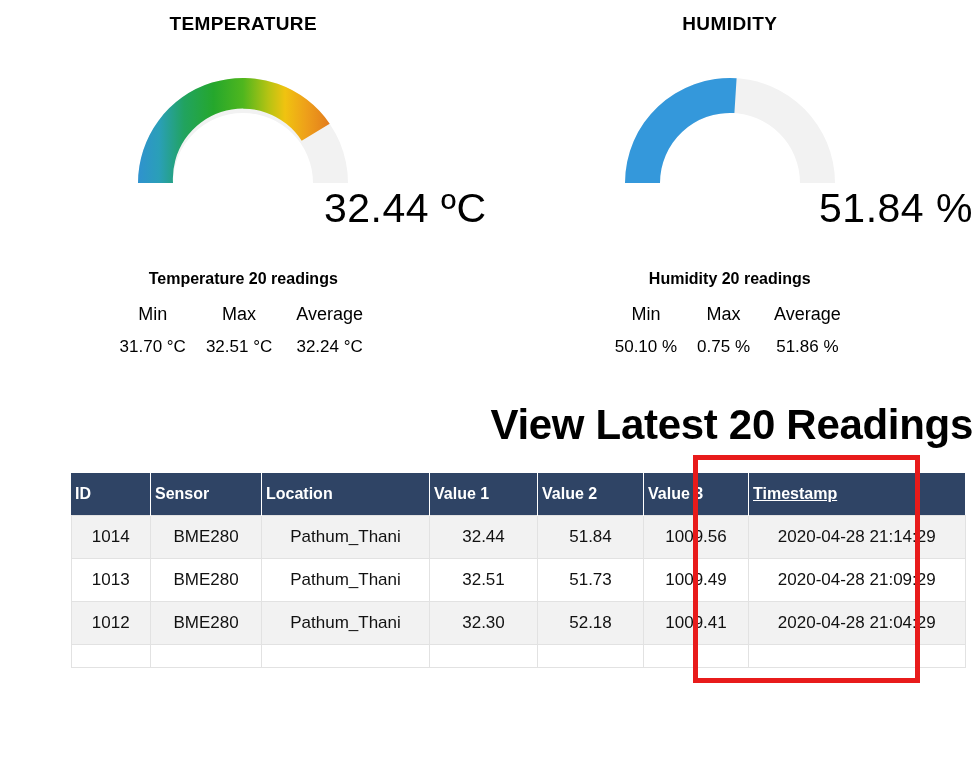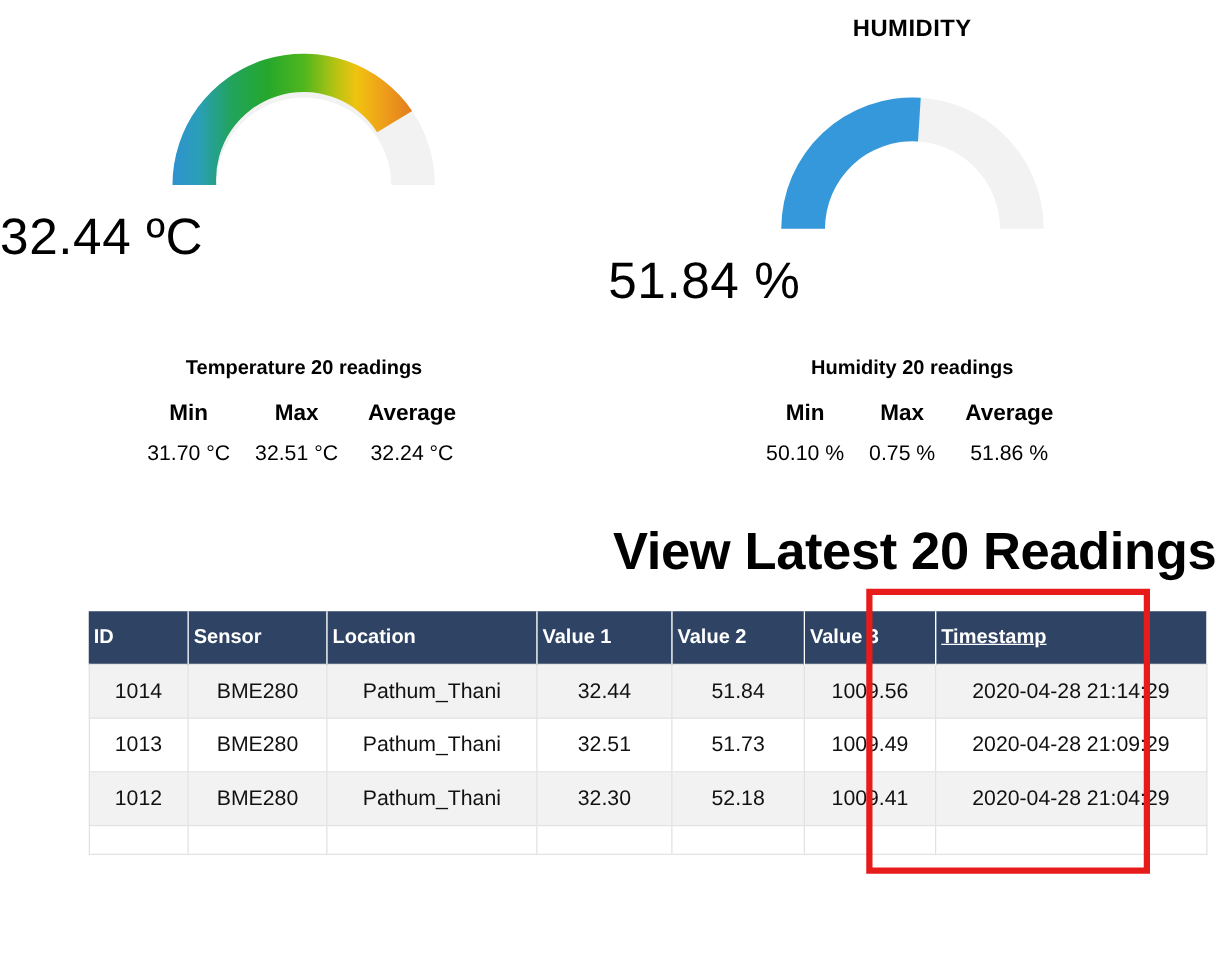--- a/index.html
+++ b/index.html
@@ -35,26 +35,26 @@
   }
   .gauge-wrap {
     position: relative;
     width: 246px;
     height: 132px;
     margin: 18px auto 0 auto;
   }
   .gauge-wrap svg { display: block; }
 
   .gauge-value {
-    text-align: left;
+    text-align: right;
     font-size: 41px;
     font-weight: 400;
     color: #000;
-    margin-top: 16px;
     letter-spacing: 0.5px;
+    padding-left: 40px;
   }
 
   
   .stats-row {
     display: flex;
     width: 973px;
     margin-top: 38px;
   }
   .stats-panel {
     width: 486.5px;
@@ -64,21 +64,21 @@
     font-size: 16px;
     font-weight: bold;
     margin-bottom: 16px;
   }
   .stats-table {
     margin: 0 auto;
     border-collapse: collapse;
   }
   .stats-table th {
     font-size: 18px;
-    font-weight: 700;
+    font-weight: 400;
     padding: 0 14px 12px 14px;
     text-align: center;
   }
   .stats-table td {
     font-size: 17px;
     font-weight: 400;
     padding: 0 10px;
     text-align: center;
     white-space: nowrap;
   }
@@ -140,20 +140,21 @@
     pointer-events: none;
     box-sizing: border-box;
   }
 </style>
 </head>
 <body>
 
 <div class="gauge-row">
 
   <div class="gauge-panel">
+    <div class="gauge-title">TEMPERATURE</div>
     <div class="gauge-wrap">
       <svg width="246" height="132" viewBox="0 0 246 132">
         <defs>
           <linearGradient id="tempgrad" gradientUnits="userSpaceOnUse" x1="18" y1="130" x2="228" y2="130">
             <stop offset="0.00" stop-color="#2f92cf"></stop>
             <stop offset="0.10" stop-color="#2a9fb8"></stop>
             <stop offset="0.22" stop-color="#21a35f"></stop>
             <stop offset="0.36" stop-color="#25a72c"></stop>
             <stop offset="0.50" stop-color="#4fb61e"></stop>
             <stop offset="0.62" stop-color="#b5c313"></stop>

